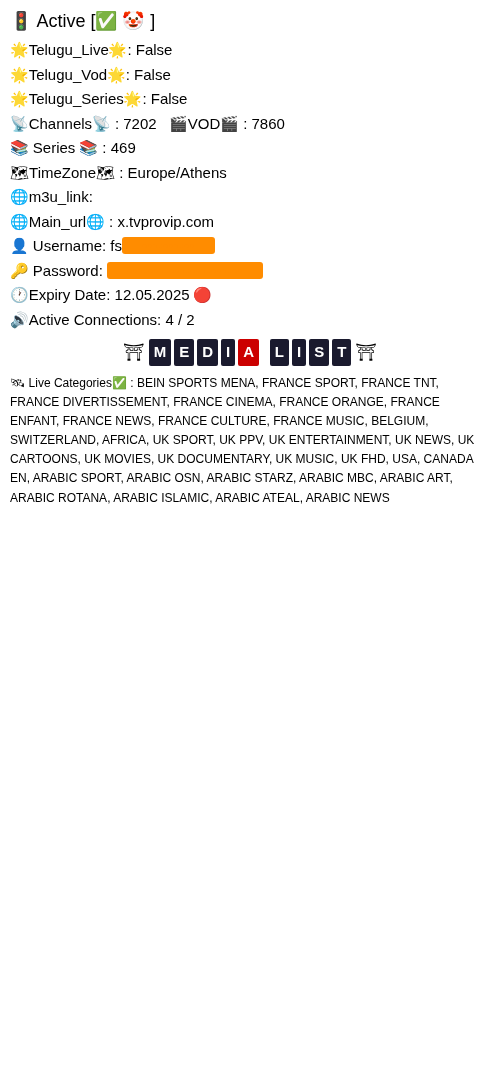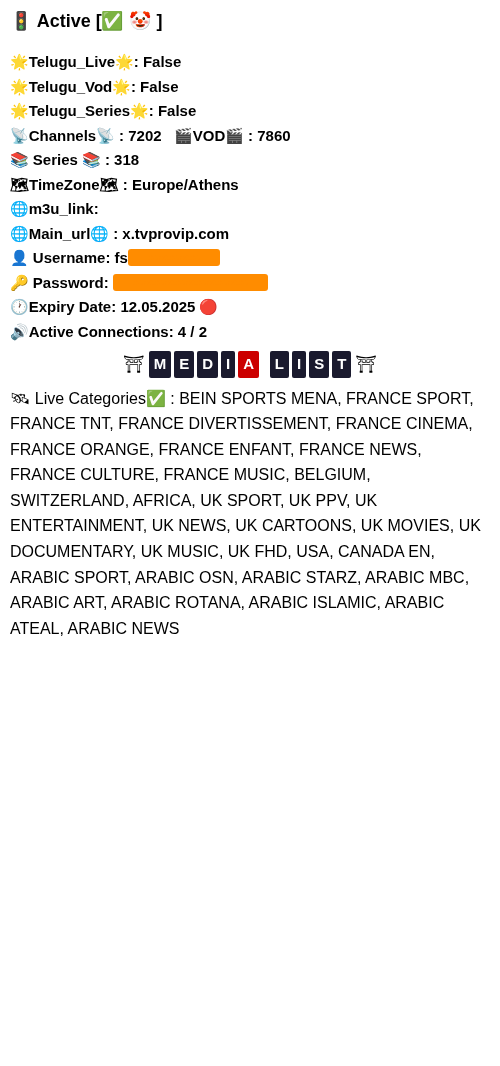--- a/index.html
+++ b/index.html
@@ -12,27 +12,26 @@
       min-height: 1066px;
       background: #ffffff;
       font-family: Arial, sans-serif;
       font-size: 16px;
       color: #000000;
       padding: 8px 10px;
       line-height: 1.5;
     }
     .status-line {
       font-size: 18px;
-      font-weight: bold;
-      margin-bottom: 16px;
+      font-weight: normal;
+      margin-bottom: 4px;
     }
     .info-line {
       font-size: 15px;
       margin-bottom: 2px;
-      font-weight: bold;
     }
     .info-line.multiline {
     }
     .media-list-banner {
       display: flex;
       align-items: center;
       justify-content: center;
       margin: 8px 0;
       gap: 4px;
       font-size: 17px;
@@ -47,21 +46,21 @@
       font-weight: bold;
       font-size: 15px;
       padding: 2px 5px;
       border-radius: 2px;
       font-family: Arial, sans-serif;
     }
     .media-letter.red {
       background: #cc0000;
     }
     .list-text-block {
-      font-size: 16px;
+      font-size: 12px;
       line-height: 1.6;
     }
     .redacted {
       background: #ff8c00;
       color: #ff8c00;
       border-radius: 3px;
       padding: 0 20px;
       display: inline;
     }
   </style>
@@ -83,21 +82,21 @@
 <div class="info-line">
   <span>🌟Telugu_Series🌟: False</span>
 </div>
 
 <div class="info-line">
   <span>📡Channels📡 : 7202</span>&nbsp;&nbsp;
   <span>🎬VOD🎬 : 7860</span>
 </div>
 
 <div class="info-line">
-  <span>📚 Series 📚 : 318</span>
+  <span>📚 Series 📚 : 469</span>
 </div>
 
 <div class="info-line">
   <span>🗺TimeZone🗺 : Europe/Athens</span>
 </div>
 
 <div class="info-line multiline">
   <span>🌐m3u_link:</span><br>
 </div>
 

